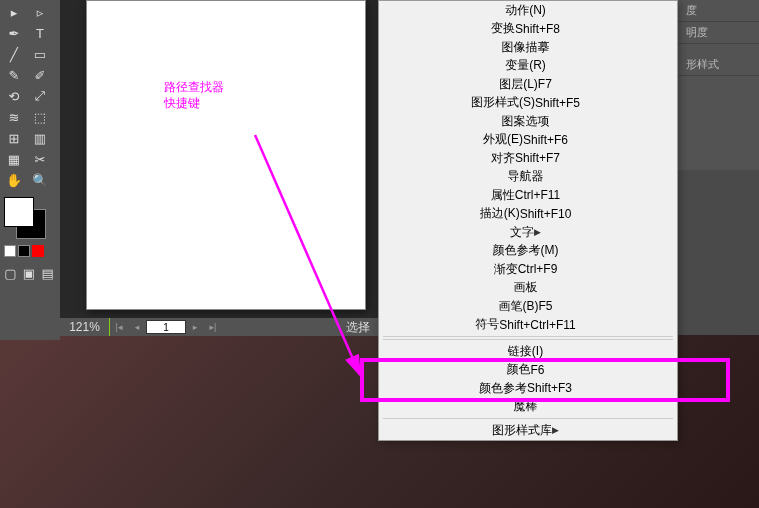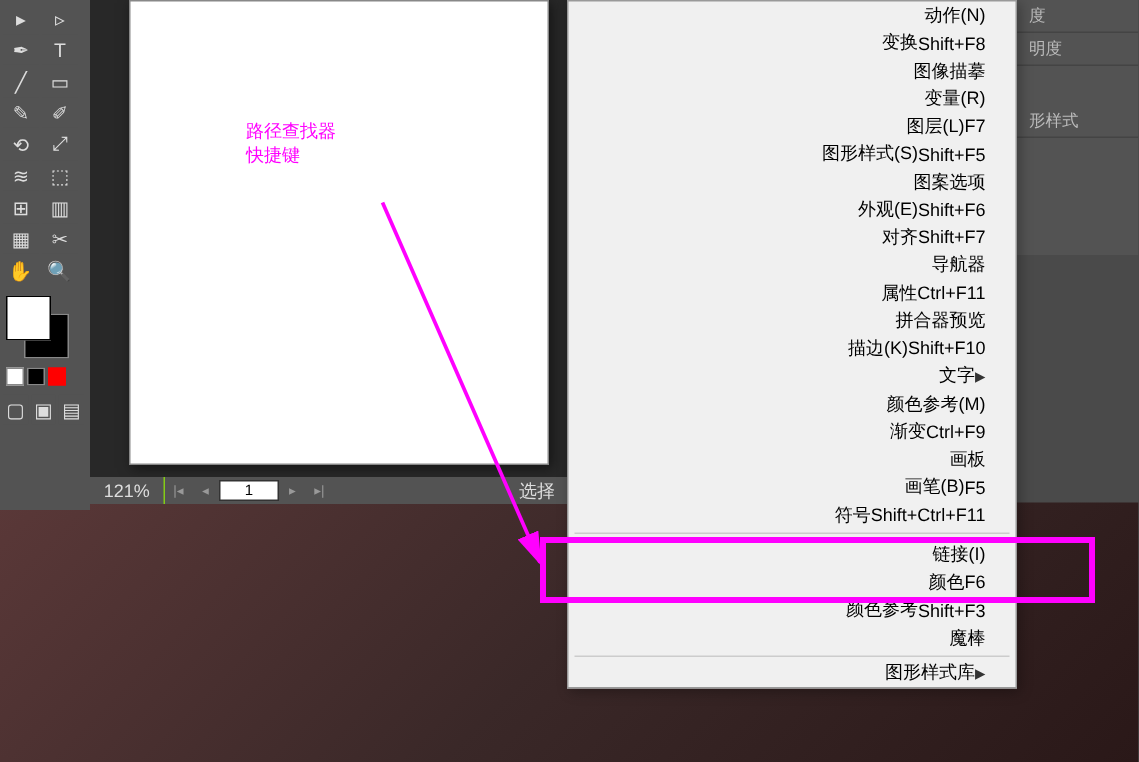--- a/index.html
+++ b/index.html
@@ -14,21 +14,21 @@
 .swatch-bg{position:absolute;top:12px;left:14px;width:30px;height:30px;background:#000;border:1px solid #888}
 .mini-swatches{display:flex;margin-top:4px;padding-left:2px}
 .mini-sw{width:12px;height:12px;border:1px solid #888;margin-right:2px}
 .canvas-area{position:absolute;top:0;left:60px;width:318px;height:318px;background:#282828;display:flex;align-items:flex-start;justify-content:flex-start;padding:0}
 .canvas{background:#fff;border:1px solid #888;width:280px;height:310px;margin-left:26px;box-shadow:2px 2px 8px rgba(0,0,0,0.5)}
 .bottom-bar{position:absolute;top:318px;left:60px;width:318px;height:18px;background:#535353;display:flex;align-items:center;color:#ddd;font-size:11px}
 .zoom{width:50px;text-align:center;border-right:1px solid #84cc16;padding:2px 4px}
 .nav-btn{width:16px;height:14px;display:flex;align-items:center;justify-content:center;color:#999;font-size:9px;margin:0 1px}
 .nav-inp{width:40px;height:14px;background:#fff;color:#000;text-align:center;font-size:10px;border:1px solid #333}
 .menu{position:absolute;top:0;left:378px;width:300px;background:#f0f0f0;border:1px solid #999;box-shadow:2px 2px 8px rgba(0,0,0,0.3);z-index:10}
-.menu-item{display:flex;justify-content:flex-end;align-items:center;padding:3px 20px 3px 15px;color:#000;font-size:12px;height:18.5px;cursor:default}
+.menu-item{display:flex;justify-content:center;align-items:center;padding:3px 20px 3px 15px;color:#000;font-size:12px;height:18.5px;cursor:default}
 .menu-sep{height:1px;background:#ccc;margin:2px 4px}
 .menu-arrow{font-size:9px;color:#333}
 .right-panels{position:absolute;top:0;left:678px;width:81px;height:170px;background:#535353}
 .panel-row{height:22px;display:flex;align-items:center;padding-left:8px;color:#bbb;font-size:11px;border-bottom:1px solid #444}
 .annotation{position:absolute;top:80px;left:164px;color:#f0f;font-size:24px;font-weight:normal;line-height:1.3;z-index:20}
 .arrow-svg{position:absolute;top:130px;left:250px;z-index:19;pointer-events:none}
 .highlight-box{position:absolute;top:358px;left:360px;width:370px;height:44px;border:4px solid #f0f;z-index:20;pointer-events:none}
 .menu-item.hl{background:#b8d4f0}
 </style>
 </head>
@@ -101,21 +101,21 @@
   <input class="nav-inp" value="1" style="">
   <div class="nav-btn">▸</div>
   <div class="nav-btn">▸|</div>
   <div style="flex:1"></div>
   <div style="padding-right:8px">选择</div>
 </div>
 
 <div class="right-panels">
   <div class="panel-row">度</div>
   <div class="panel-row">明度</div>
-  <div class="panel-row" style="margin-top:26px">形样式</div>
+  <div class="panel-row" style="margin-top:10px">形样式</div>
 </div>
 
 <div class="menu" id="context-menu">
     <div class="menu-item">
       <span>动作(N)</span>
       <span></span>
     </div>
     <div class="menu-item">
       <span>变换</span>
       <span>Shift+F8</span>
@@ -148,24 +148,20 @@
       <span>对齐</span>
       <span>Shift+F7</span>
     </div>
     <div class="menu-item">
       <span>导航器</span>
       <span></span>
     </div>
     <div class="menu-item">
       <span>属性</span>
       <span>Ctrl+F11</span>
-    </div>
-    <div class="menu-item">
-      <span>拼合器预览</span>
-      <span></span>
     </div>
     <div class="menu-item">
       <span>描边(K)</span>
       <span>Shift+F10</span>
     </div>
     <div class="menu-item">
       <span>文字</span>
       <span class="menu-arrow">▶</span>
     </div>
     <div class="menu-item">

